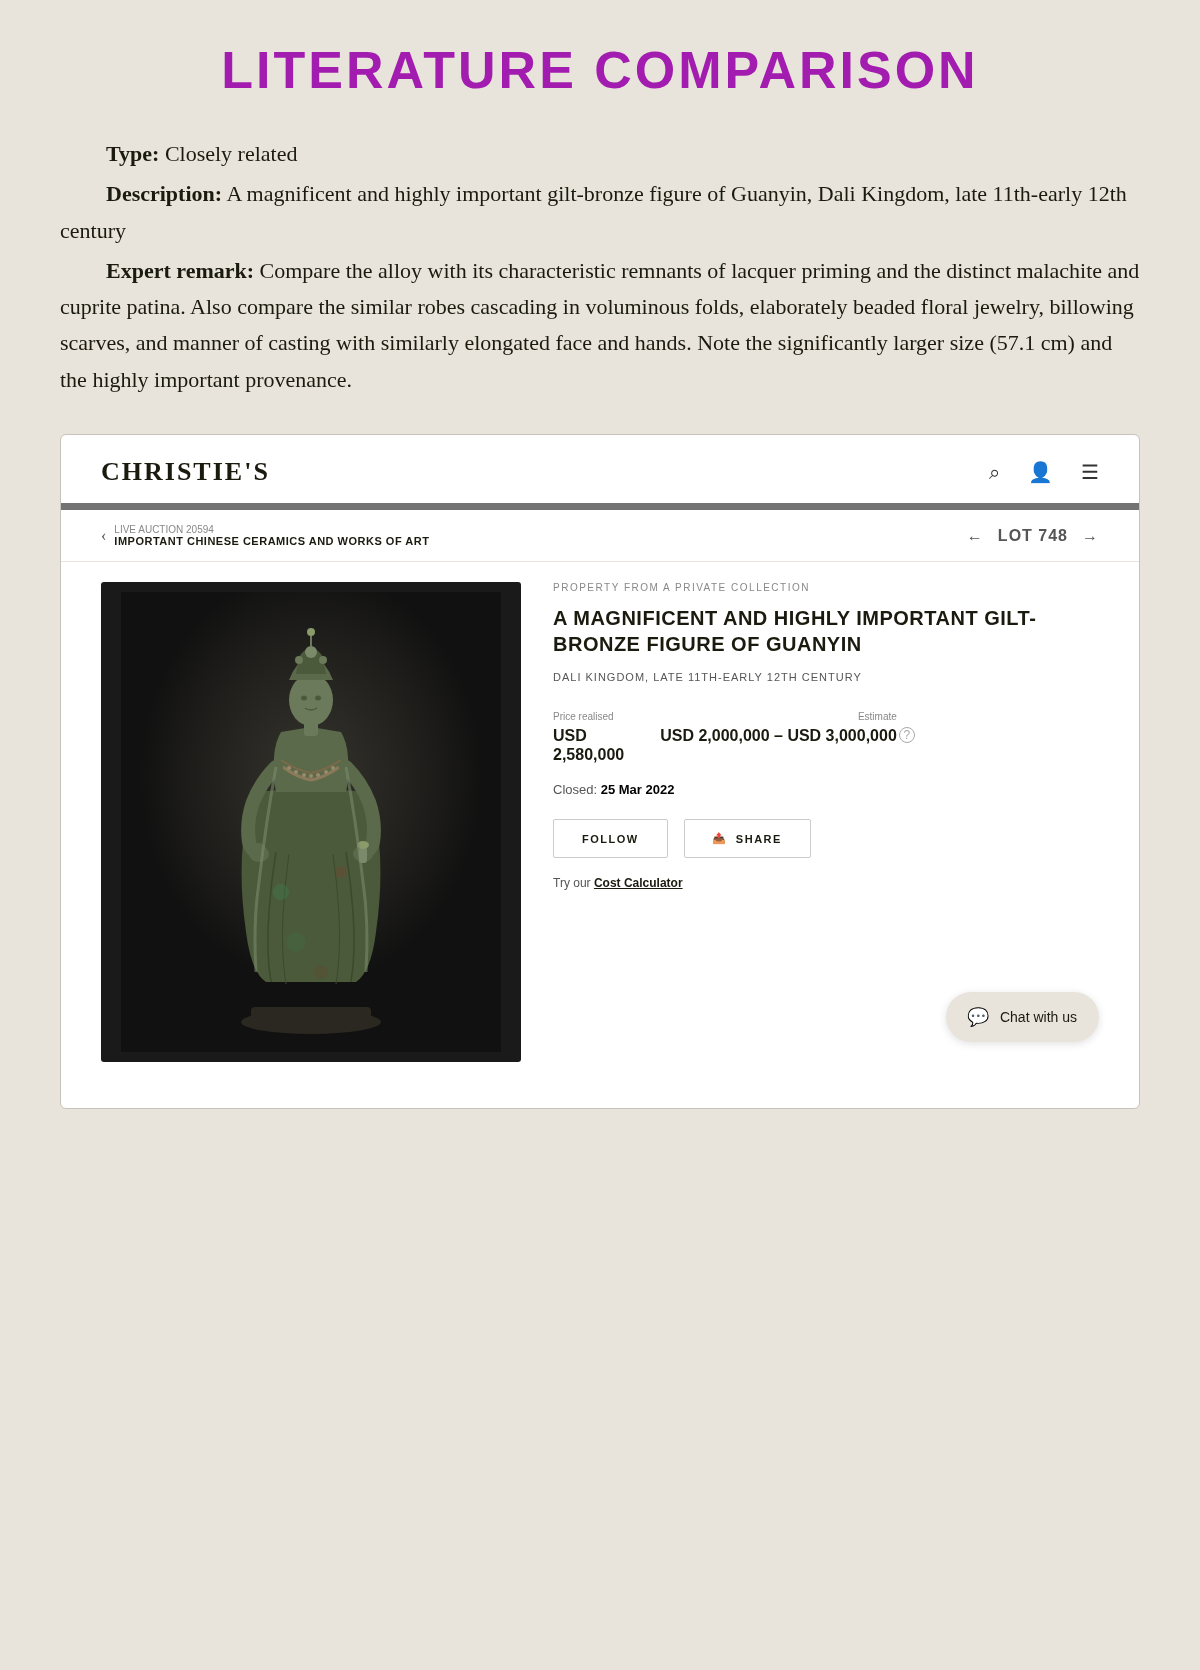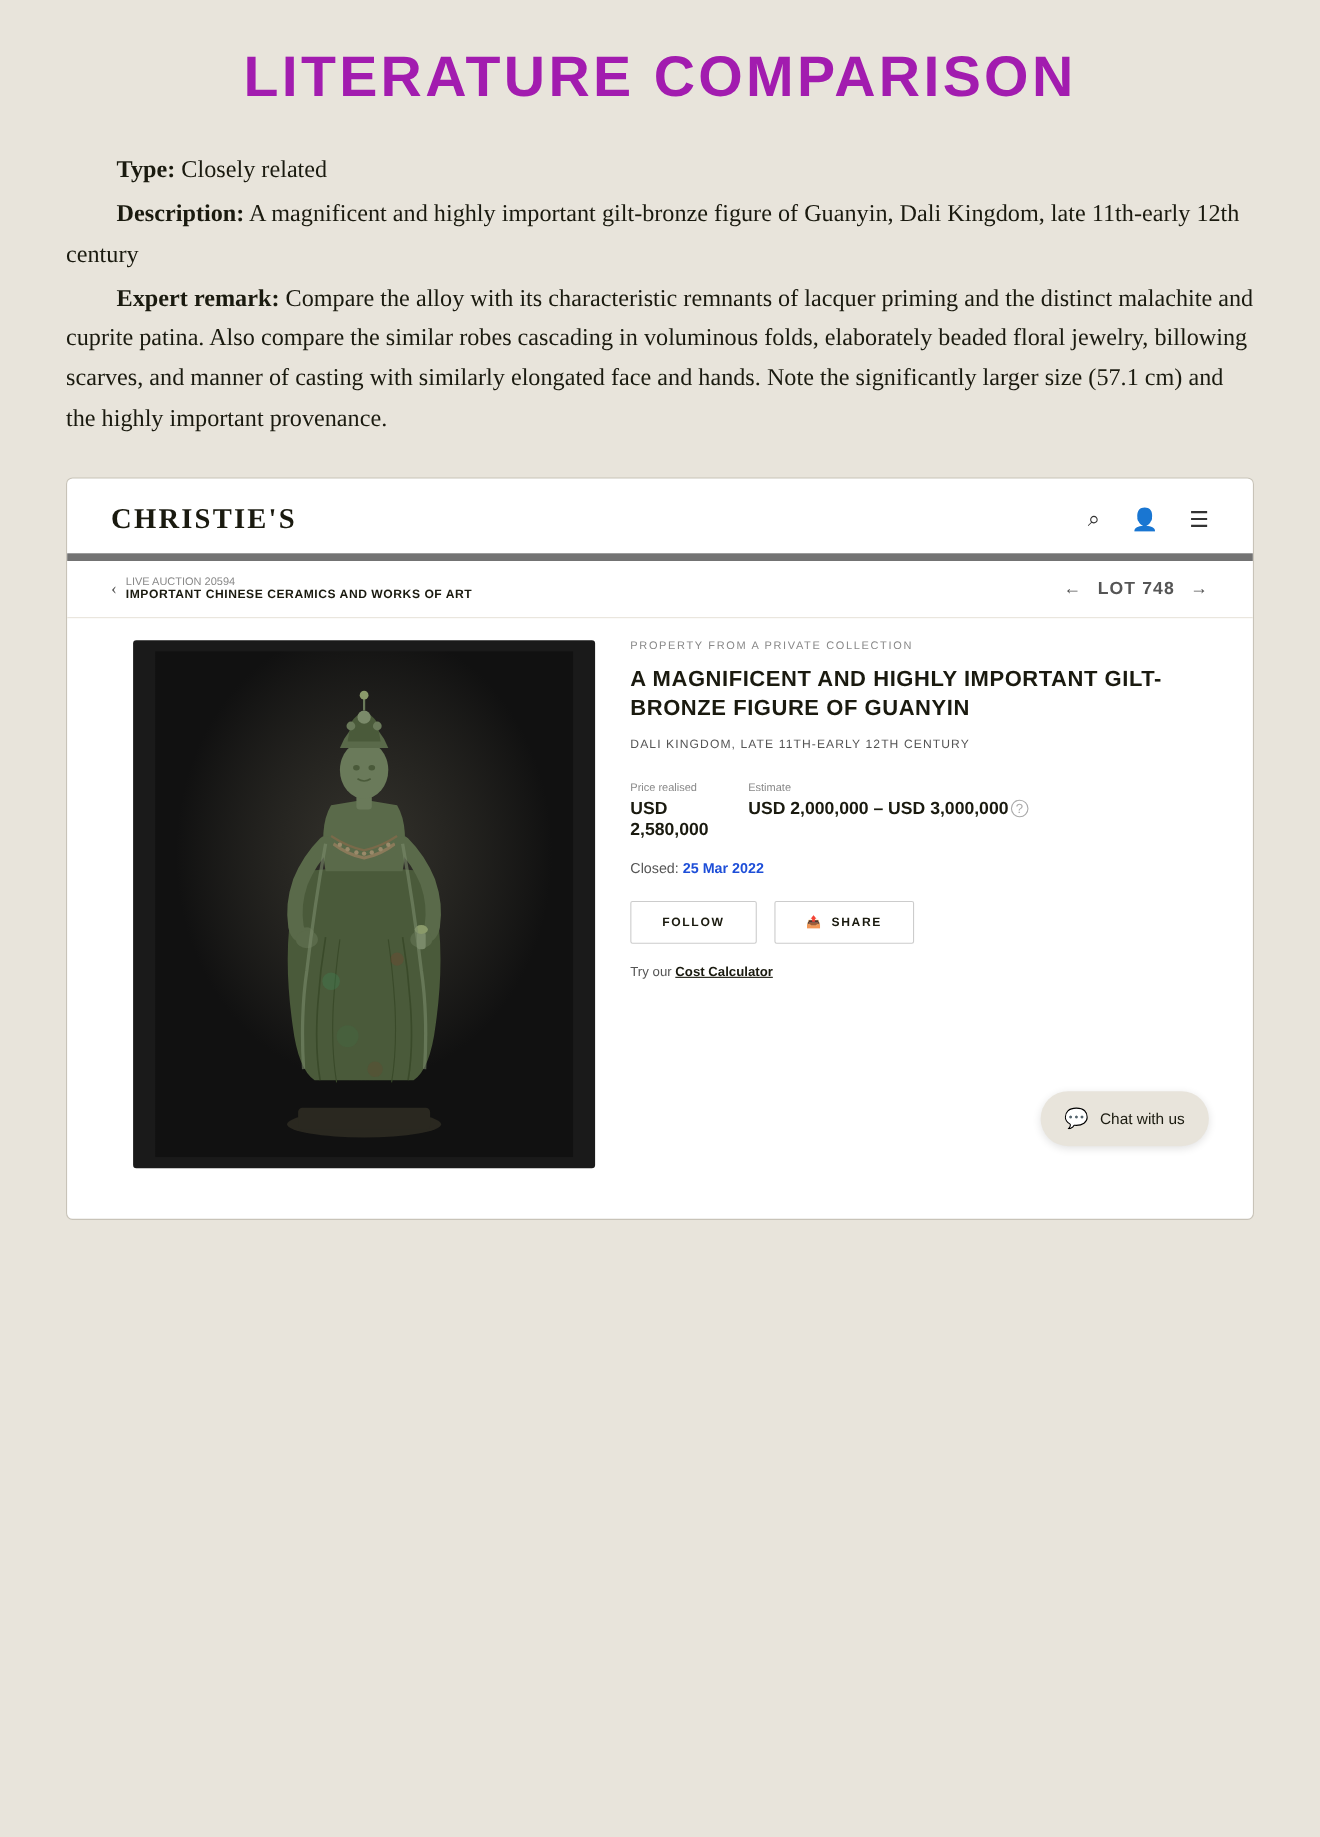--- a/index.html
+++ b/index.html
@@ -133,21 +133,20 @@
     .lot-nav span {
       font-size: 16px;
       color: #555;
     }
 
     
     .lot-content {
       display: flex;
       gap: 0;
       padding: 20px 40px 46px 40px;
-      margin-left: 20px;
     }
 
     .lot-image-container {
       width: 420px;
       flex-shrink: 0;
       background: #1a1a1a;
       border-radius: 3px;
       overflow: hidden;
       min-height: 480px;
       display: flex;
@@ -218,20 +217,21 @@
     .price-value {
       font-family: Arial, Helvetica, sans-serif;
       font-size: 16px;
       font-weight: 700;
       color: #1a1a0f;
       line-height: 1.2;
     }
 
     .estimate-block {
       position: relative;
+      align-items: flex-end;
     }
 
     .estimate-question {
       position: absolute;
       right: -18px;
       top: 16px;
       font-size: 12px;
       color: #aaa;
       border: 1px solid #aaa;
       border-radius: 50%;
@@ -245,21 +245,21 @@
 
     .closed-date {
       font-family: Arial, Helvetica, sans-serif;
       font-size: 13px;
       color: #555;
       margin-bottom: 22px;
     }
 
     .closed-date strong {
       font-weight: 700;
-      color: #1d4ed8;
+      color: #000000;
     }
 
     .action-buttons {
       display: flex;
       gap: 16px;
       margin-bottom: 18px;
     }
 
     .btn-follow,
     .btn-share {

